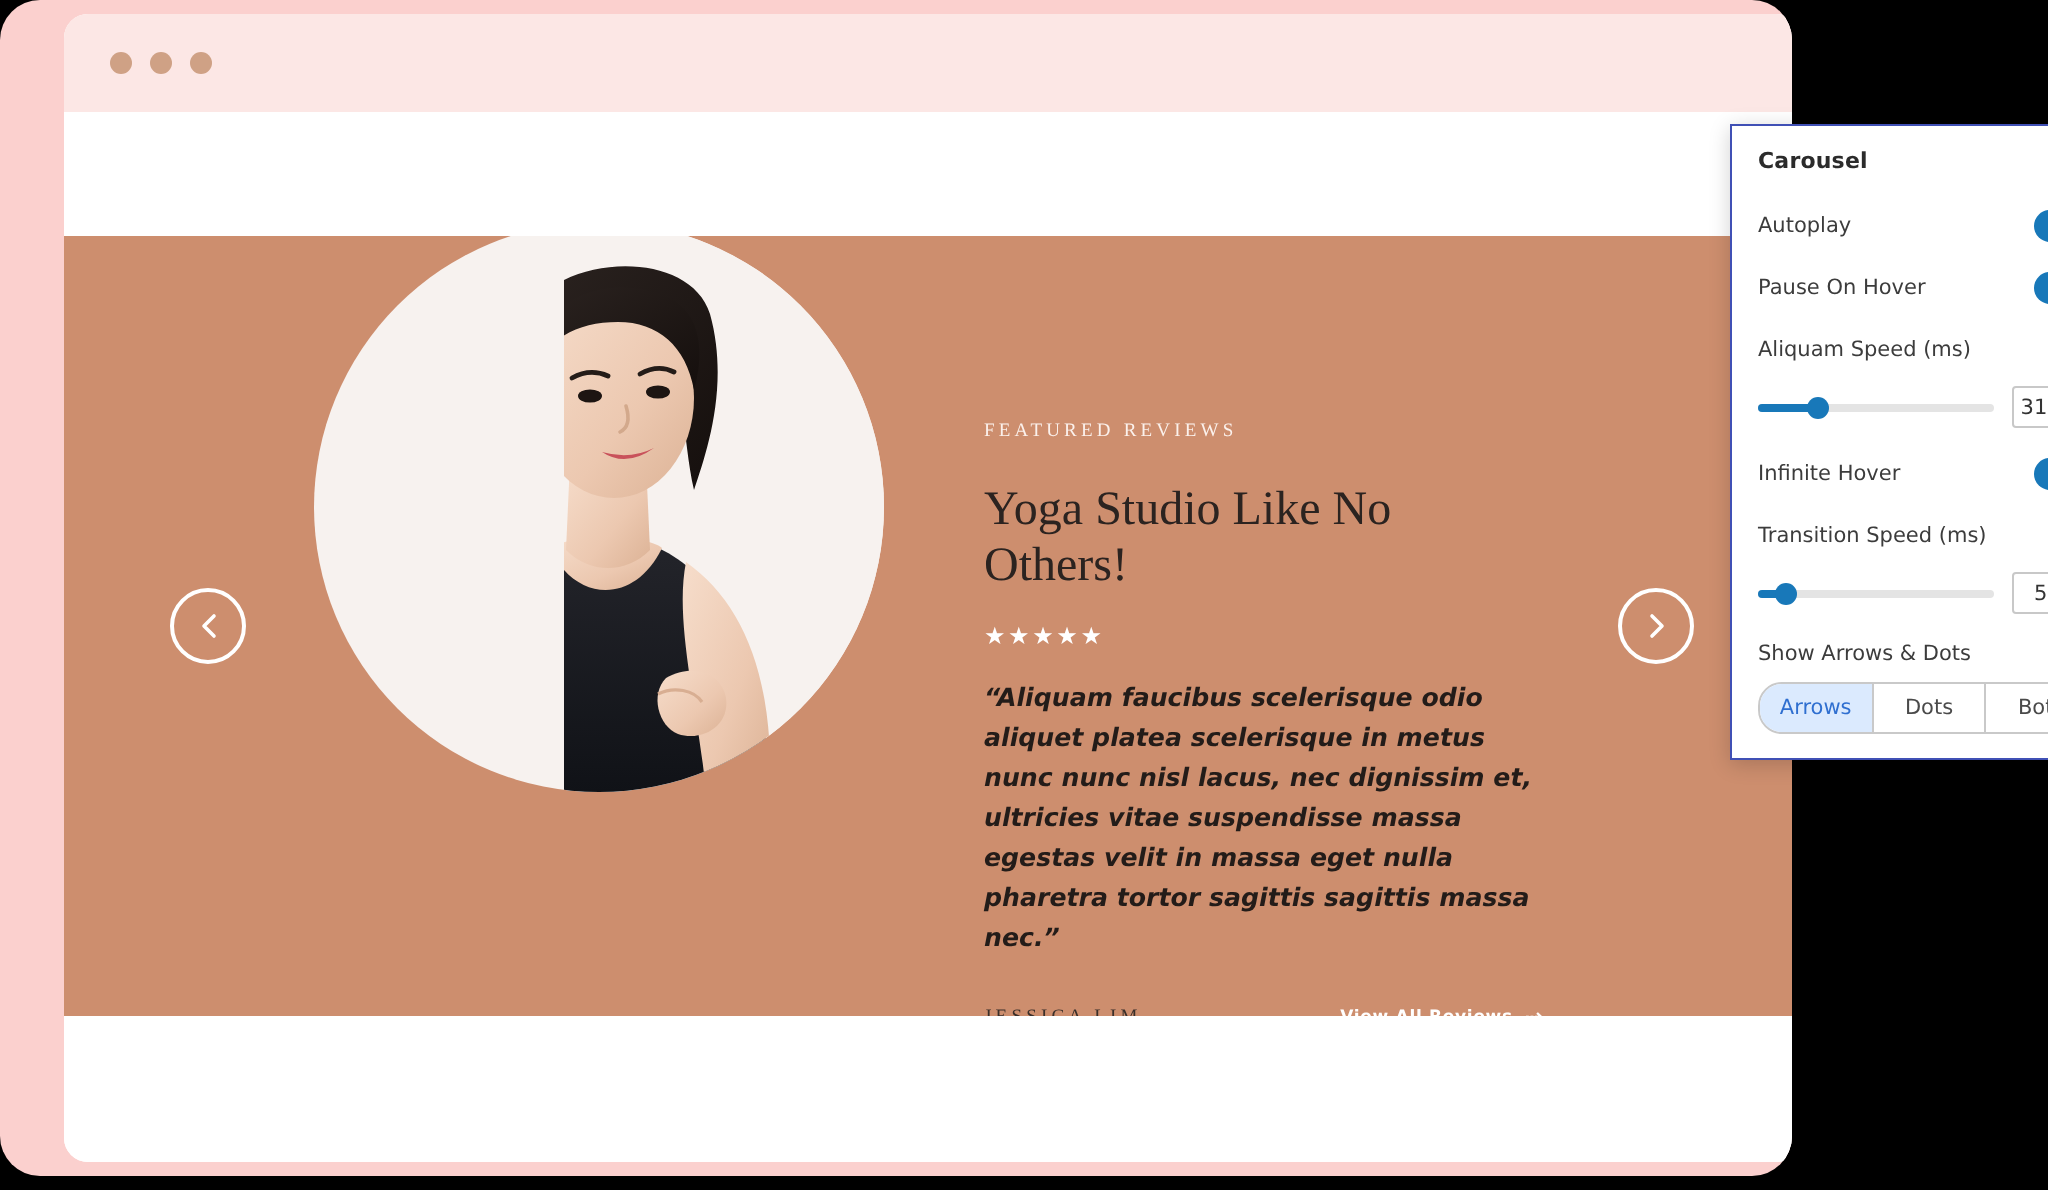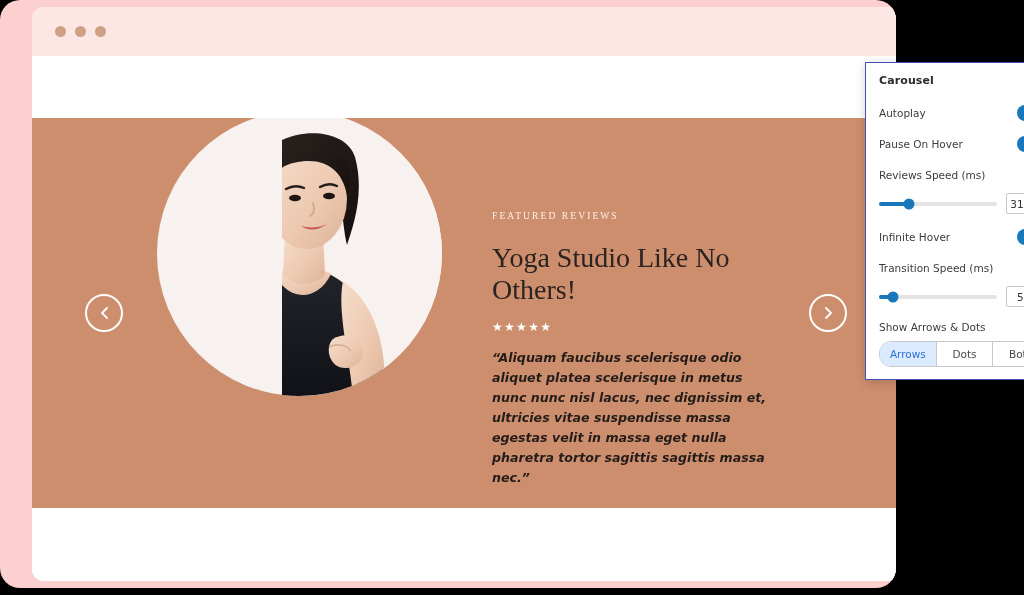--- a/index.html
+++ b/index.html
@@ -116,21 +116,21 @@
     font-family: "Liberation Serif", serif;
     font-size: 9.5px;
     letter-spacing: 2.1px;
     color: #fbf1ec;
     text-transform: uppercase;
     margin-bottom: 21px;
   }
 
   .headline {
     font-family: "Liberation Serif", serif;
-    font-size: 28px;
+    font-size: 24px;
     line-height: 1.15;
     color: #2b2320;
     font-weight: 400;
     margin-bottom: 15px;
   }
 
   .stars {
     font-size: 12px;
     letter-spacing: 1.3px;
     color: #ffffff;
@@ -494,21 +494,21 @@
       </div>
 
       <div class="row">
         <span class="row-label">Pause On Hover</span>
         <span class="toggle">
             <span class="knob"></span>
           </span>
       </div>
 
       <div class="row">
-        <span class="row-label">Reviews Speed (ms)</span>
+        <span class="row-label">Aliquam Speed (ms)</span>
         <span class="reset-icon">↺</span>
       </div>
       <div class="slider-row">
         <span class="slider">
           <span class="fill" id="fill-autoplay" style="width: 25%;"></span>
           <span class="thumb" id="thumb-autoplay" style="left: 25%;"></span>
         </span>
         <span class="number-box">
           <span class="number-value">3156</span>
           <span class="spinner">

